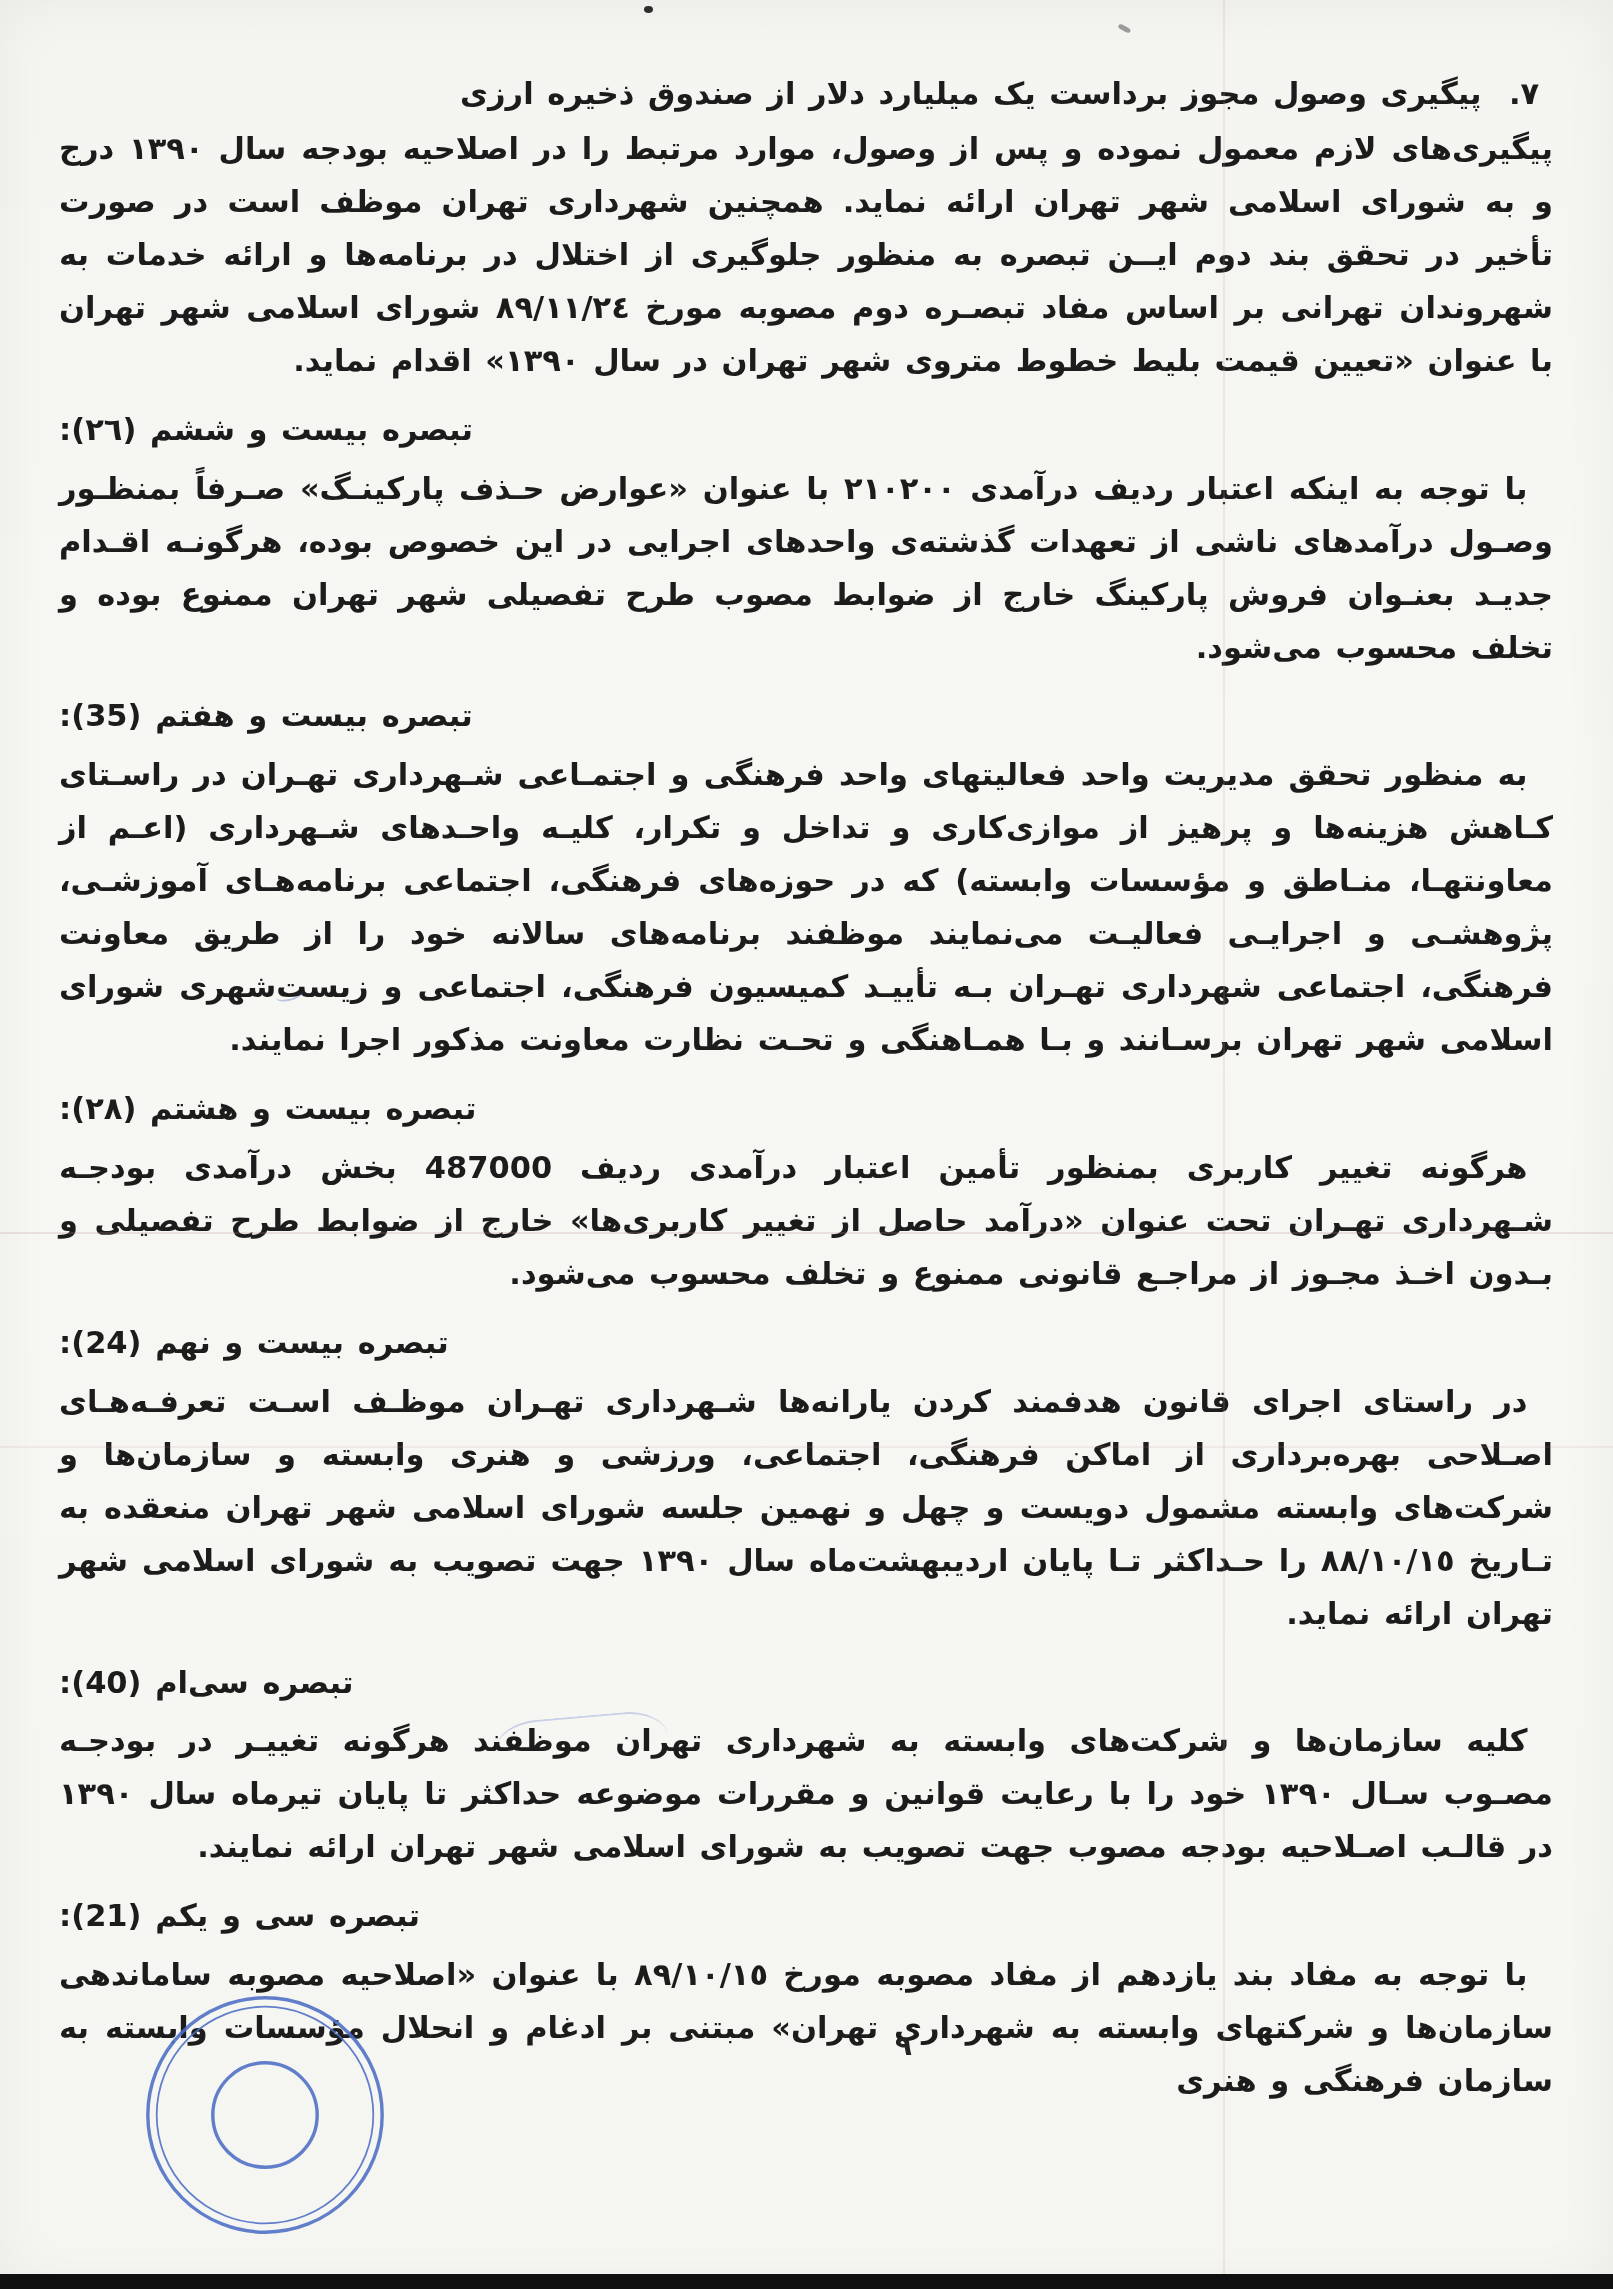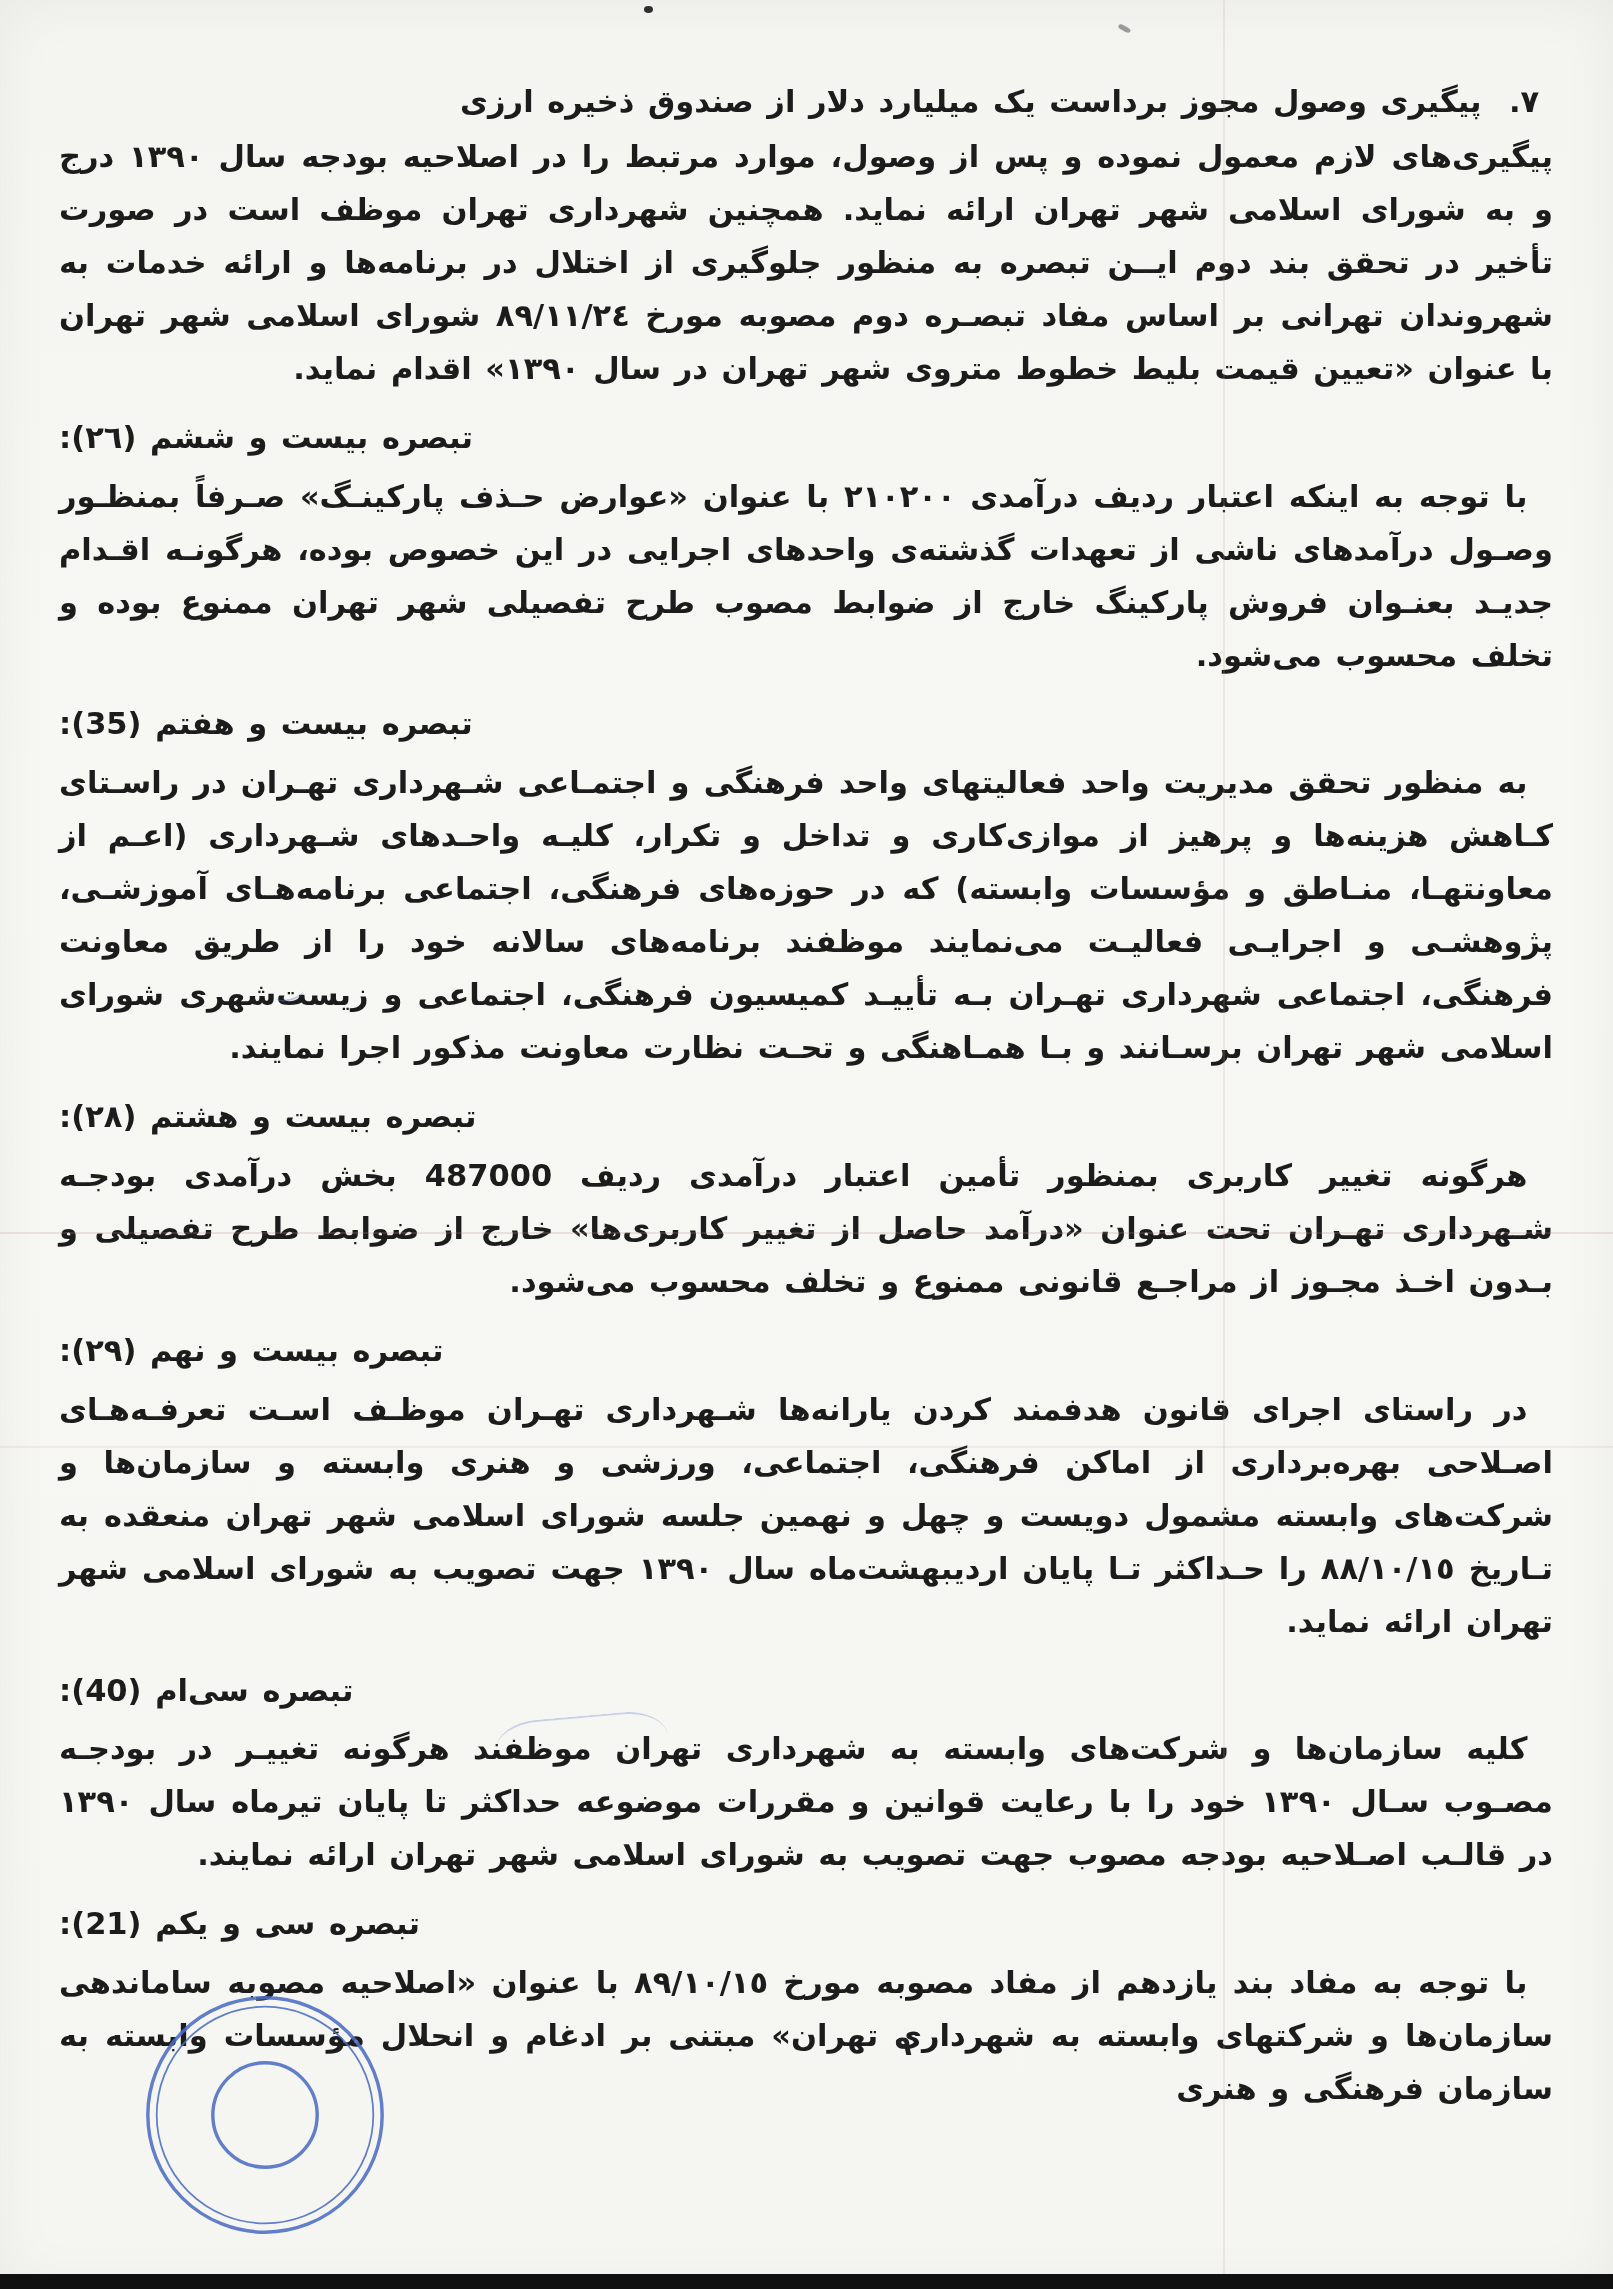--- a/index.html
+++ b/index.html
@@ -10,21 +10,21 @@
     margin: 0 auto;
     background: linear-gradient(180deg, #f4f4f1 0%, #f7f7f4 35%, #f5f5f1 100%);
     box-shadow: inset 0 0 59px rgba(0,0,0,0.05);
     overflow: hidden;
     direction: rtl;
     font-family: "DejaVu Sans", sans-serif;
     color: #1c1c1c;
   }
   .content {
     position: absolute;
-    top: 75px;
+    top: 67px;
     right: 60px;
     left: 60px;
     font-size: 30.5px;
     font-weight: 700;
     line-height: 53px;
     word-spacing: 3px;
   }
   .item-line {
     text-align: right;
     padding-right: 13.8px;
@@ -121,21 +121,21 @@
 
     <h3 class="heading">تبصره بیست و ششم (۲٦):</h3>
     <p class="para">با توجه به اینکه اعتبار ردیف درآمدی ۲۱۰۲۰۰ با عنوان «عوارض حـذف پارکینـگ» صـرفاً بمنظـور وصـول درآمدهای ناشی از تعهدات گذشته‌ی واحدهای اجرایی در این خصوص بوده، هرگونـه اقـدام جدیـد بعنـوان فروش پارکینگ خارج از ضوابط مصوب طرح تفصیلی شهر تهران ممنوع بوده و تخلف محسوب می‌شود.</p>
 
     <h3 class="heading">تبصره بیست و هفتم (35):</h3>
     <p class="para">به منظور تحقق مدیریت واحد فعالیتهای واحد فرهنگی و اجتمـاعی شـهرداری تهـران در راسـتای کـاهش هزینه‌ها و پرهیز از موازی‌کاری و تداخل و تکرار، کلیـه واحـدهای شـهرداری (اعـم از معاونتهـا، منـاطق و مؤسسات وابسته) که در حوزه‌های فرهنگی، اجتماعی برنامه‌هـای آموزشـی، پژوهشـی و اجرایـی فعالیـت می‌نمایند موظفند برنامه‌های سالانه خود را از طریق معاونت فرهنگی، اجتماعی شهرداری تهـران بـه تأییـد کمیسیون فرهنگی، اجتماعی و زیست‌شهری شورای اسلامی شهر تهران برسـانند و بـا همـاهنگی و تحـت نظارت معاونت مذکور اجرا نمایند.</p>
 
     <h3 class="heading">تبصره بیست و هشتم (۲۸):</h3>
     <p class="para">هرگونه تغییر کاربری بمنظور تأمین اعتبار درآمدی ردیف 487000 بخش درآمدی بودجـه شـهرداری تهـران تحت عنوان «درآمد حاصل از تغییر کاربری‌ها» خارج از ضوابط طرح تفصیلی و بـدون اخـذ مجـوز از مراجـع قانونی ممنوع و تخلف محسوب می‌شود.</p>
 
-    <h3 class="heading">تبصره بیست و نهم (۲۹):</h3>
+    <h3 class="heading">تبصره بیست و نهم (24):</h3>
     <p class="para">در راستای اجرای قانون هدفمند کردن یارانه‌ها شـهرداری تهـران موظـف اسـت تعرفـه‌هـای اصـلاحی بهره‌برداری از اماکن فرهنگی، اجتماعی، ورزشی و هنری وابسته و سازمان‌ها و شرکت‌های وابسته مشمول دویست و چهل و نهمین جلسه شورای اسلامی شهر تهران منعقده به تـاریخ ۸۸/۱۰/۱٥ را حـداکثر تـا پایان اردیبهشت‌ماه سال ۱۳۹۰ جهت تصویب به شورای اسلامی شهر تهران ارائه نماید.</p>
 
     <h3 class="heading">تبصره سی‌ام (40):</h3>
     <p class="para">کلیه سازمان‌ها و شرکت‌های وابسته به شهرداری تهران موظفند هرگونه تغییـر در بودجـه مصـوب سـال ۱۳۹۰ خود را با رعایت قوانین و مقررات موضوعه حداکثر تا پایان تیرماه سال ۱۳۹۰ در قالـب اصـلاحیه بودجه مصوب جهت تصویب به شورای اسلامی شهر  تهران ارائه نمایند.</p>
 
     <h3 class="heading">تبصره سی و یکم (21):</h3>
     <p class="para">با توجه به مفاد بند یازدهم از مفاد مصوبه مورخ ۸۹/۱۰/۱٥ با عنوان «اصلاحیه مصوبه ساماندهی سازمان‌ها و شرکتهای وابسته به شهرداری تهران» مبتنی بر ادغام و انحلال مؤسسات وابسته به سازمان فرهنگی و هنری</p>
 
   </div>
 

